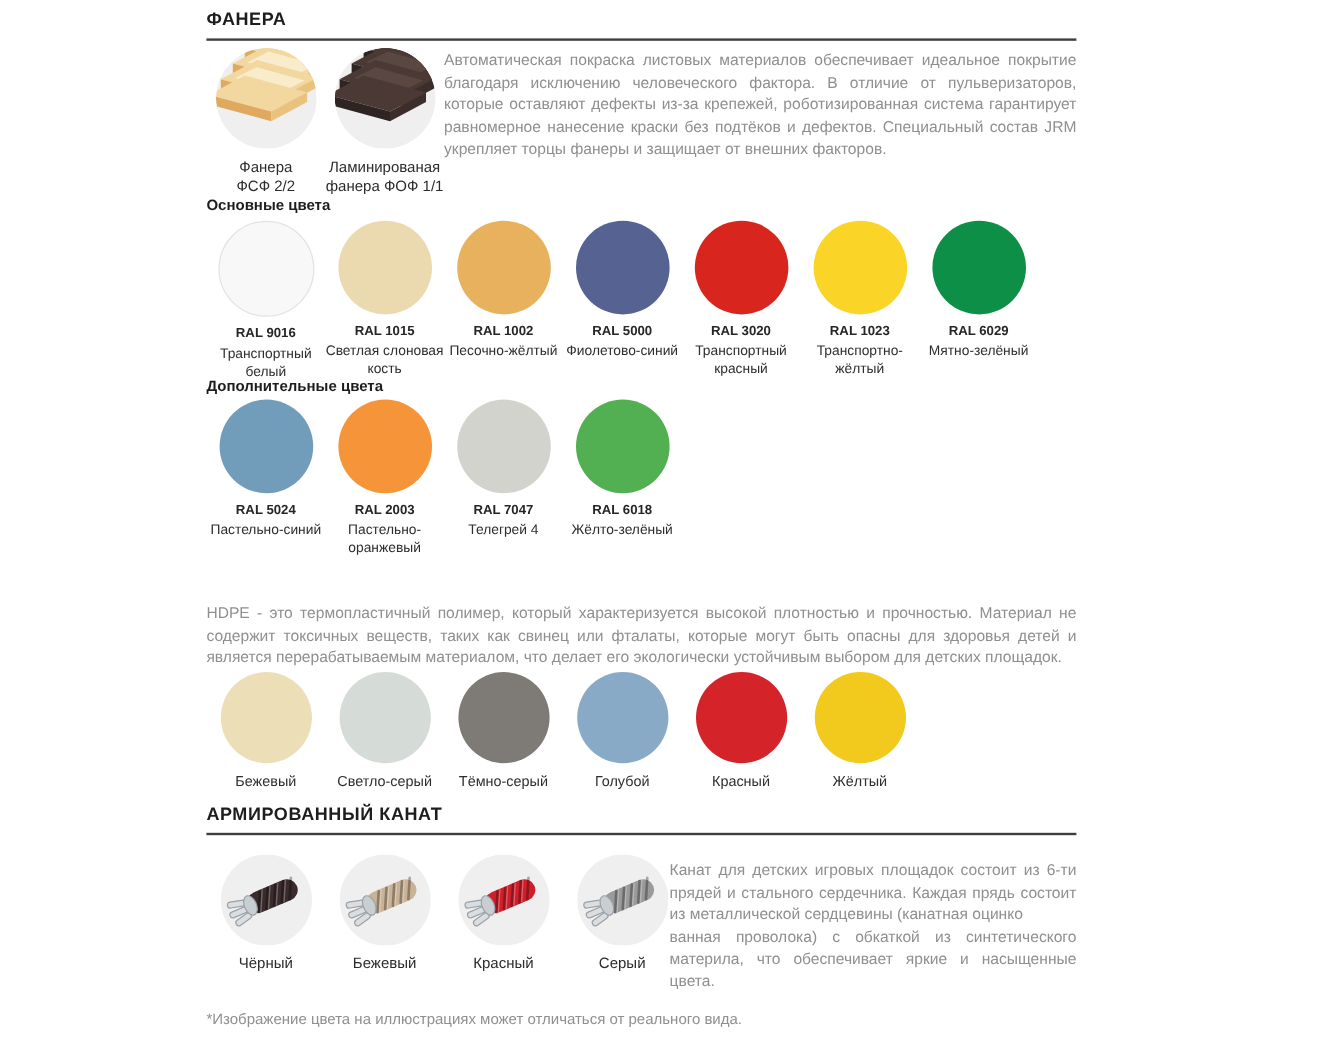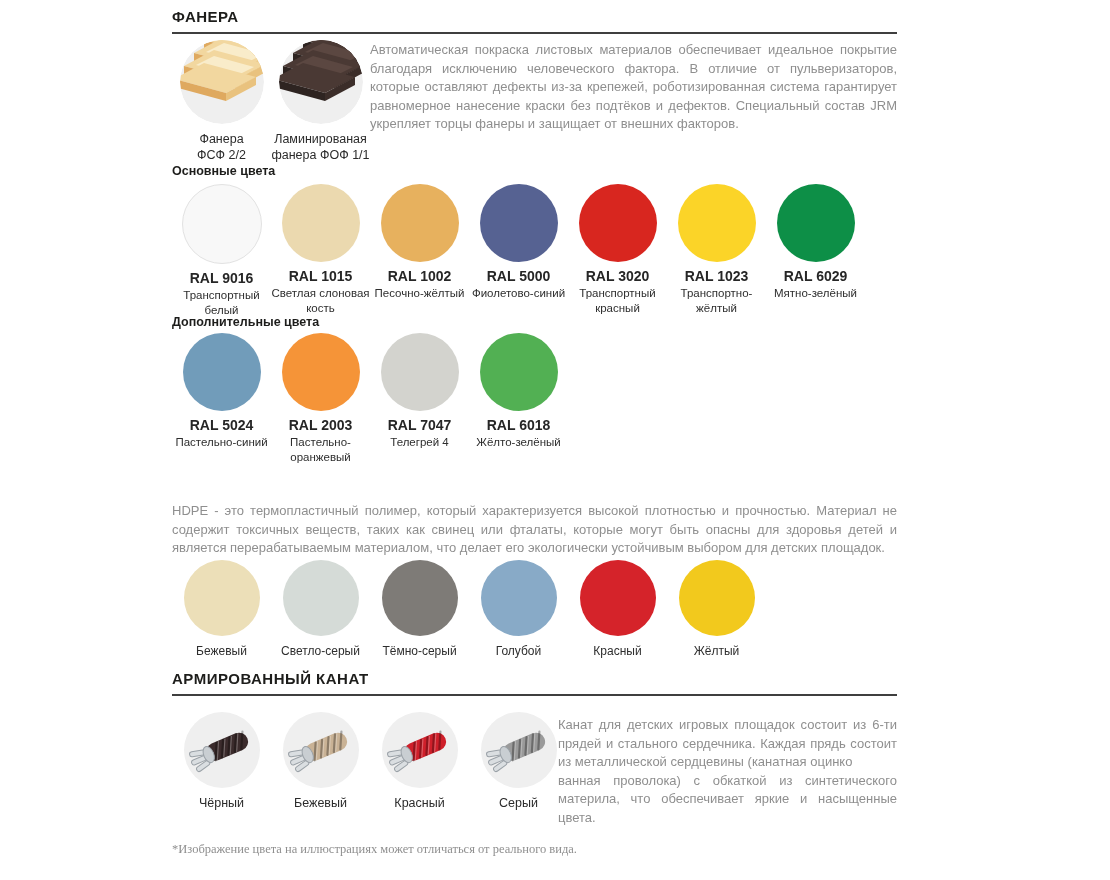--- a/index.html
+++ b/index.html
@@ -22,33 +22,33 @@
     flex:1; margin-top:1px; margin-left:0;
     font-size:13px; line-height:18.5px; color:#8f8f8f; text-align:justify;
   }
 
   .sub-title { position:absolute; font-size:12.5px; font-weight:700; color:#1d1d1b; }
 
   .swatch-row { position:absolute; left:0; display:flex; }
   .swatch-cell { width:99px; flex:0 0 99px; display:flex; flex-direction:column; align-items:center; }
   .swatch-circle { width:78px; height:78px; border-radius:50%; flex:0 0 auto; }
   .swatch-circle.small { width:76px; height:76px; }
-  .swatch-code { margin-top:7px; font-size:14px; font-weight:700; color:#262626; text-align:center; line-height:15px; }
+  .swatch-code { margin-top:7px; font-size:11px; font-weight:700; color:#262626; text-align:center; line-height:15px; }
   .swatch-name { margin-top:2px; font-size:11.5px; line-height:14.5px; color:#2e2e2e; text-align:center; }
   .swatch-name.solo { margin-top:8px; font-size:12px; }
 
   .para-abs { position:absolute; font-size:13px; line-height:18.5px; color:#8f8f8f; text-align:justify; }
   .pre { white-space:pre-line; }
 
   .rope-row { position:absolute; left:0; display:flex; }
   .rope-cell { width:99px; flex:0 0 99px; display:flex; flex-direction:column; align-items:center; }
   .rope-circle { width:76px; height:76px; flex:0 0 auto; }
   .rope-label { margin-top:8px; font-size:12.5px; color:#2b2b2b; text-align:center; }
 
-  .footnote { position:absolute; left:0; top:842px; font-size:12.5px; color:#8f8f8f;font-family:Liberation Serif, serif; }
+  .footnote { position:absolute; left:0; top:842px; font-size:12.5px; color:#8f8f8f; }
 
   
   .wood-natural .w-top { fill:#f2d79f; } .wood-natural .w-top2 { fill:#f9ecca; }
   .wood-natural .w-edge { fill:#dfa95f; } .wood-natural .w-side { fill:#e9c27e; }
   .wood-dark .w-top { fill:#4a3934; } .wood-dark .w-top2 { fill:#5b4741; }
   .wood-dark .w-edge { fill:#2e2421; } .wood-dark .w-side { fill:#3b2d29; }
 </style>
 </head>
 <body>
 

